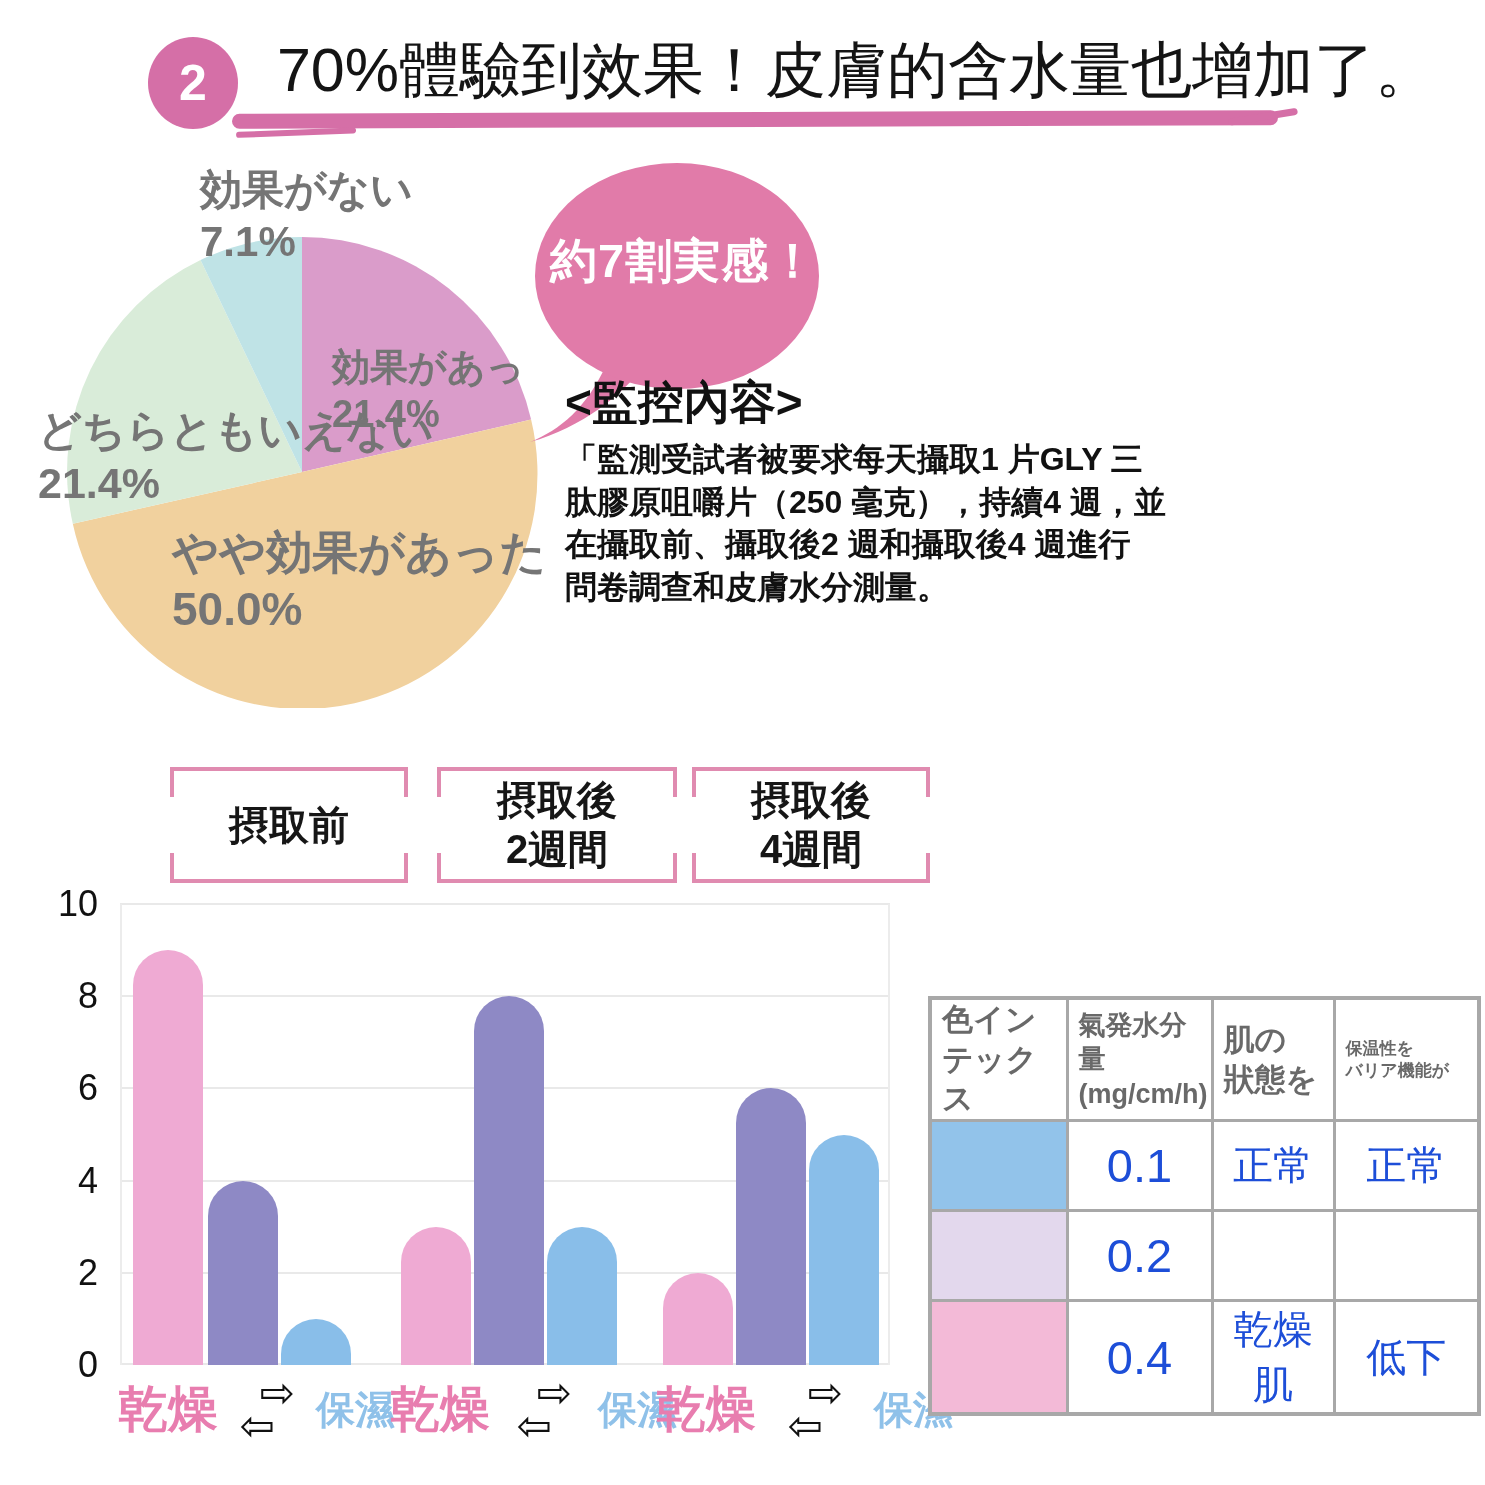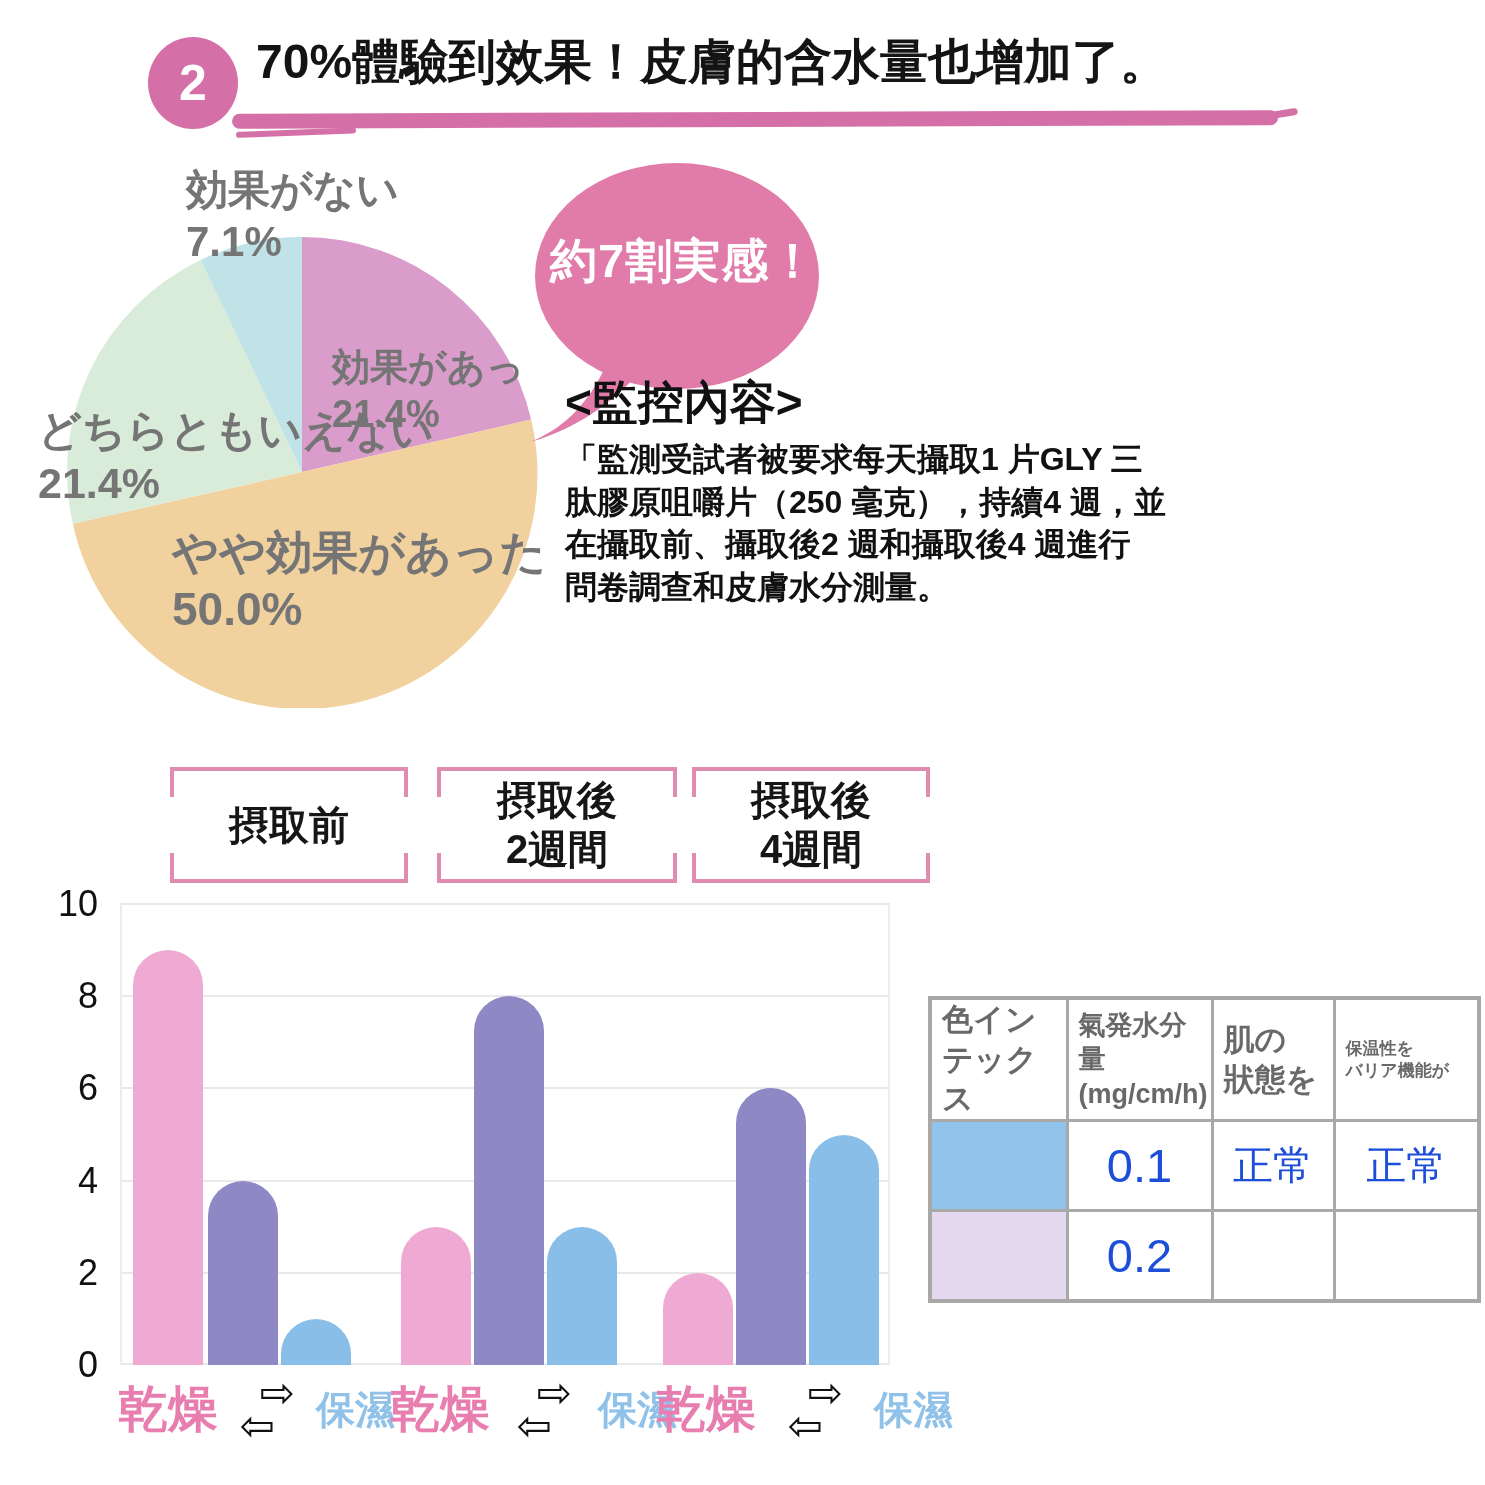--- a/index.html
+++ b/index.html
@@ -8,21 +8,21 @@
     font-family:"Liberation Sans","DejaVu Sans",sans-serif;color:#141414;
   }
   
   .badge{
     position:absolute;left:148px;top:37px;width:90px;height:92px;border-radius:50%;
     background:#d56fa7;color:#ffffff;font-size:50px;font-weight:600;
     display:flex;align-items:center;justify-content:center;
   }
   .page-title{
     position:absolute;left:256px;top:30px;width:1180px;
-    font-size:48px;font-weight:700;letter-spacing:0px;color:#141414;white-space:nowrap;
+    font-size:61px;font-weight:400;letter-spacing:0px;color:#141414;white-space:nowrap;text-align:right;
   }
   .title-underline{
     position:absolute;left:232px;top:112px;width:1046px;height:15px;
     background:#d56fa7;border-radius:8px;transform:rotate(-0.2deg);
   }
   .title-underline::before{
     content:"";position:absolute;left:4px;bottom:-7px;width:120px;height:6px;
     background:#d56fa7;border-radius:3px;transform:rotate(-2deg);
   }
   .title-underline::after{
@@ -108,21 +108,21 @@
         <div>21.4%</div>
       </div>
       <div class="pie-label" style="left: 172px; top: 524px; font-size: 46px; color: rgb(117, 117, 117);">
         <div>やや効果があった</div>
         <div>50.0%</div>
       </div>
       <div class="pie-label" style="left: 38px; top: 404px; font-size: 43px; color: rgb(117, 117, 117);">
         <div>どちらともいえない</div>
         <div>21.4%</div>
       </div>
-      <div class="pie-label" style="left: 186px; top: 164px; font-size: 42px; color: rgb(117, 117, 117);">
+      <div class="pie-label" style="left: 200px; top: 164px; font-size: 42px; color: rgb(117, 117, 117);">
         <div>効果がない</div>
         <div>7.1%</div>
       </div>
     </div>
 
   <svg id="bubble" viewBox="0 0 320 300">
     <path d="M 95 205 C 75 250 48 272 18 284 C 70 270 112 235 132 208 Z" fill="#e17ba9"></path>
     <ellipse cx="165" cy="118" rx="142" ry="113" fill="#e17ba9"></ellipse>
   </svg>
   <div class="bubble-text">約7割実感！</div>
@@ -242,16 +242,22 @@
           <td class="cell-value">0.1</td>
           <td class="cell-state">正常</td>
           <td class="cell-state">正常</td>
         </tr>
         <tr>
           <td style="background: rgb(227, 216, 237);"></td>
           <td class="cell-value">0.2</td>
           <td class="cell-state"></td>
           <td class="cell-state"></td>
         </tr>
+        <tr>
+          <td style="background: rgb(243, 186, 215);"></td>
+          <td class="cell-value">0.4</td>
+          <td class="cell-state">乾燥肌</td>
+          <td class="cell-state">低下</td>
+        </tr>
       </tbody>
     </table>
 
 </div>
 
 </body></html>

